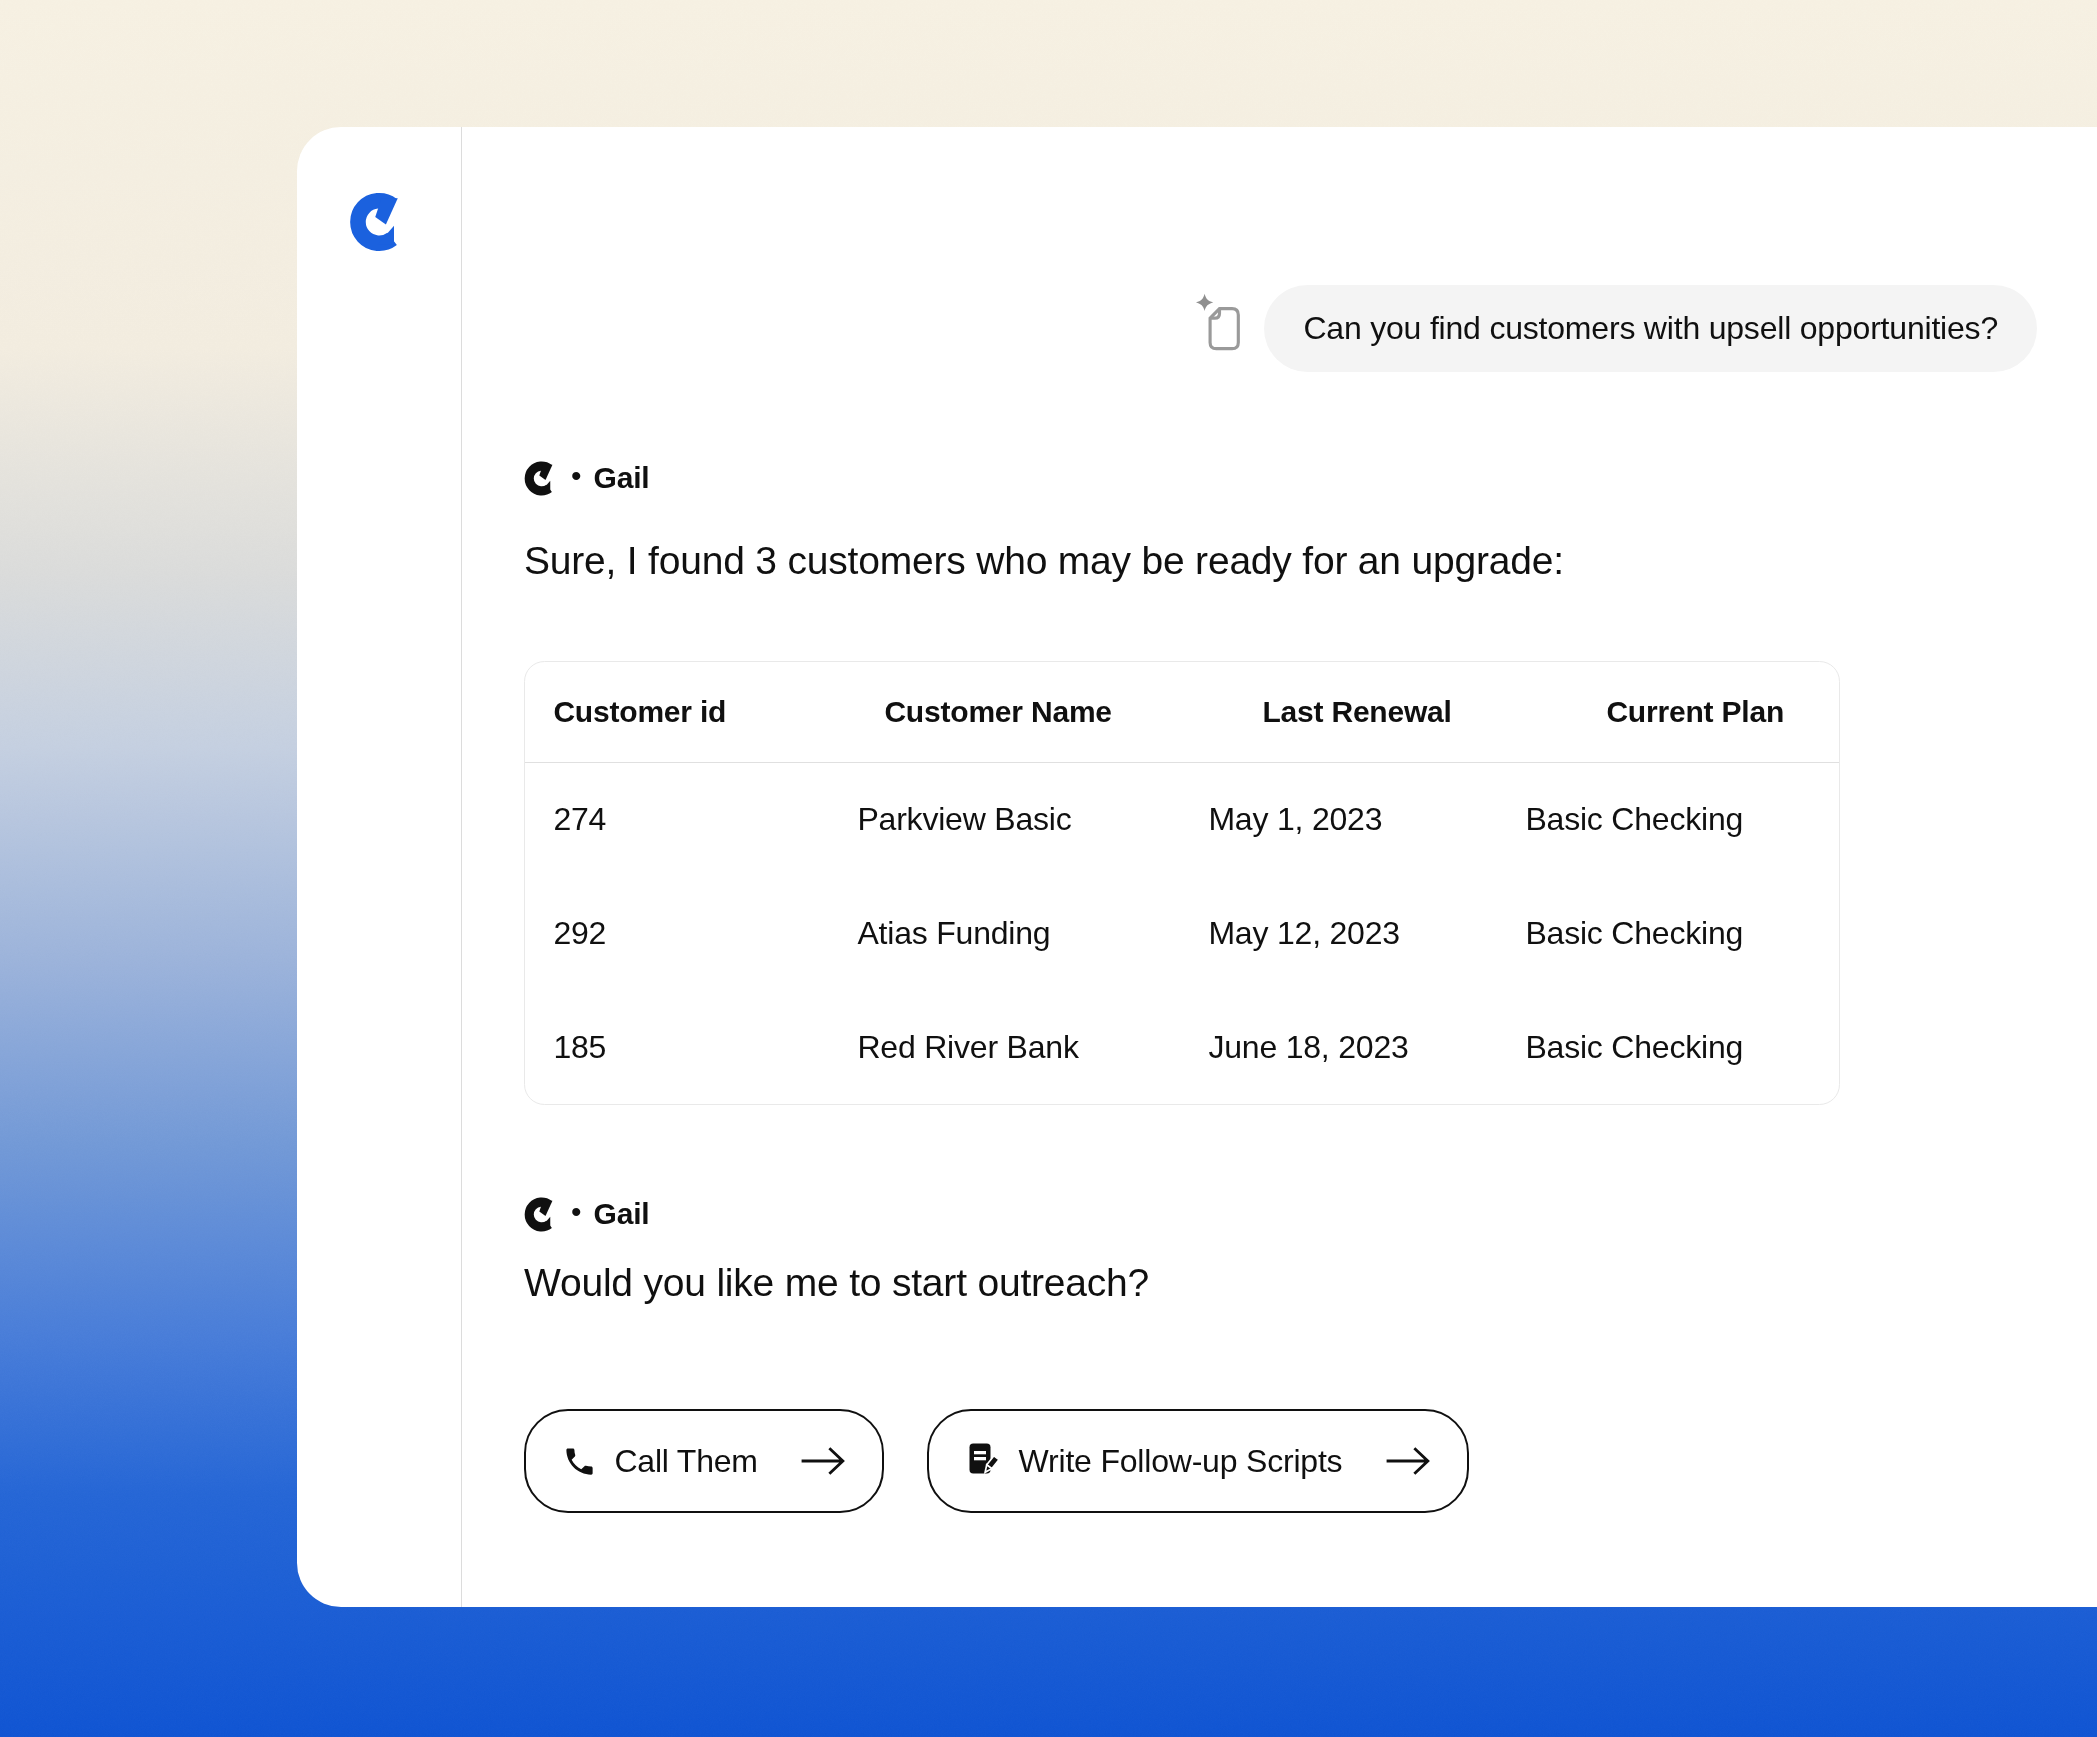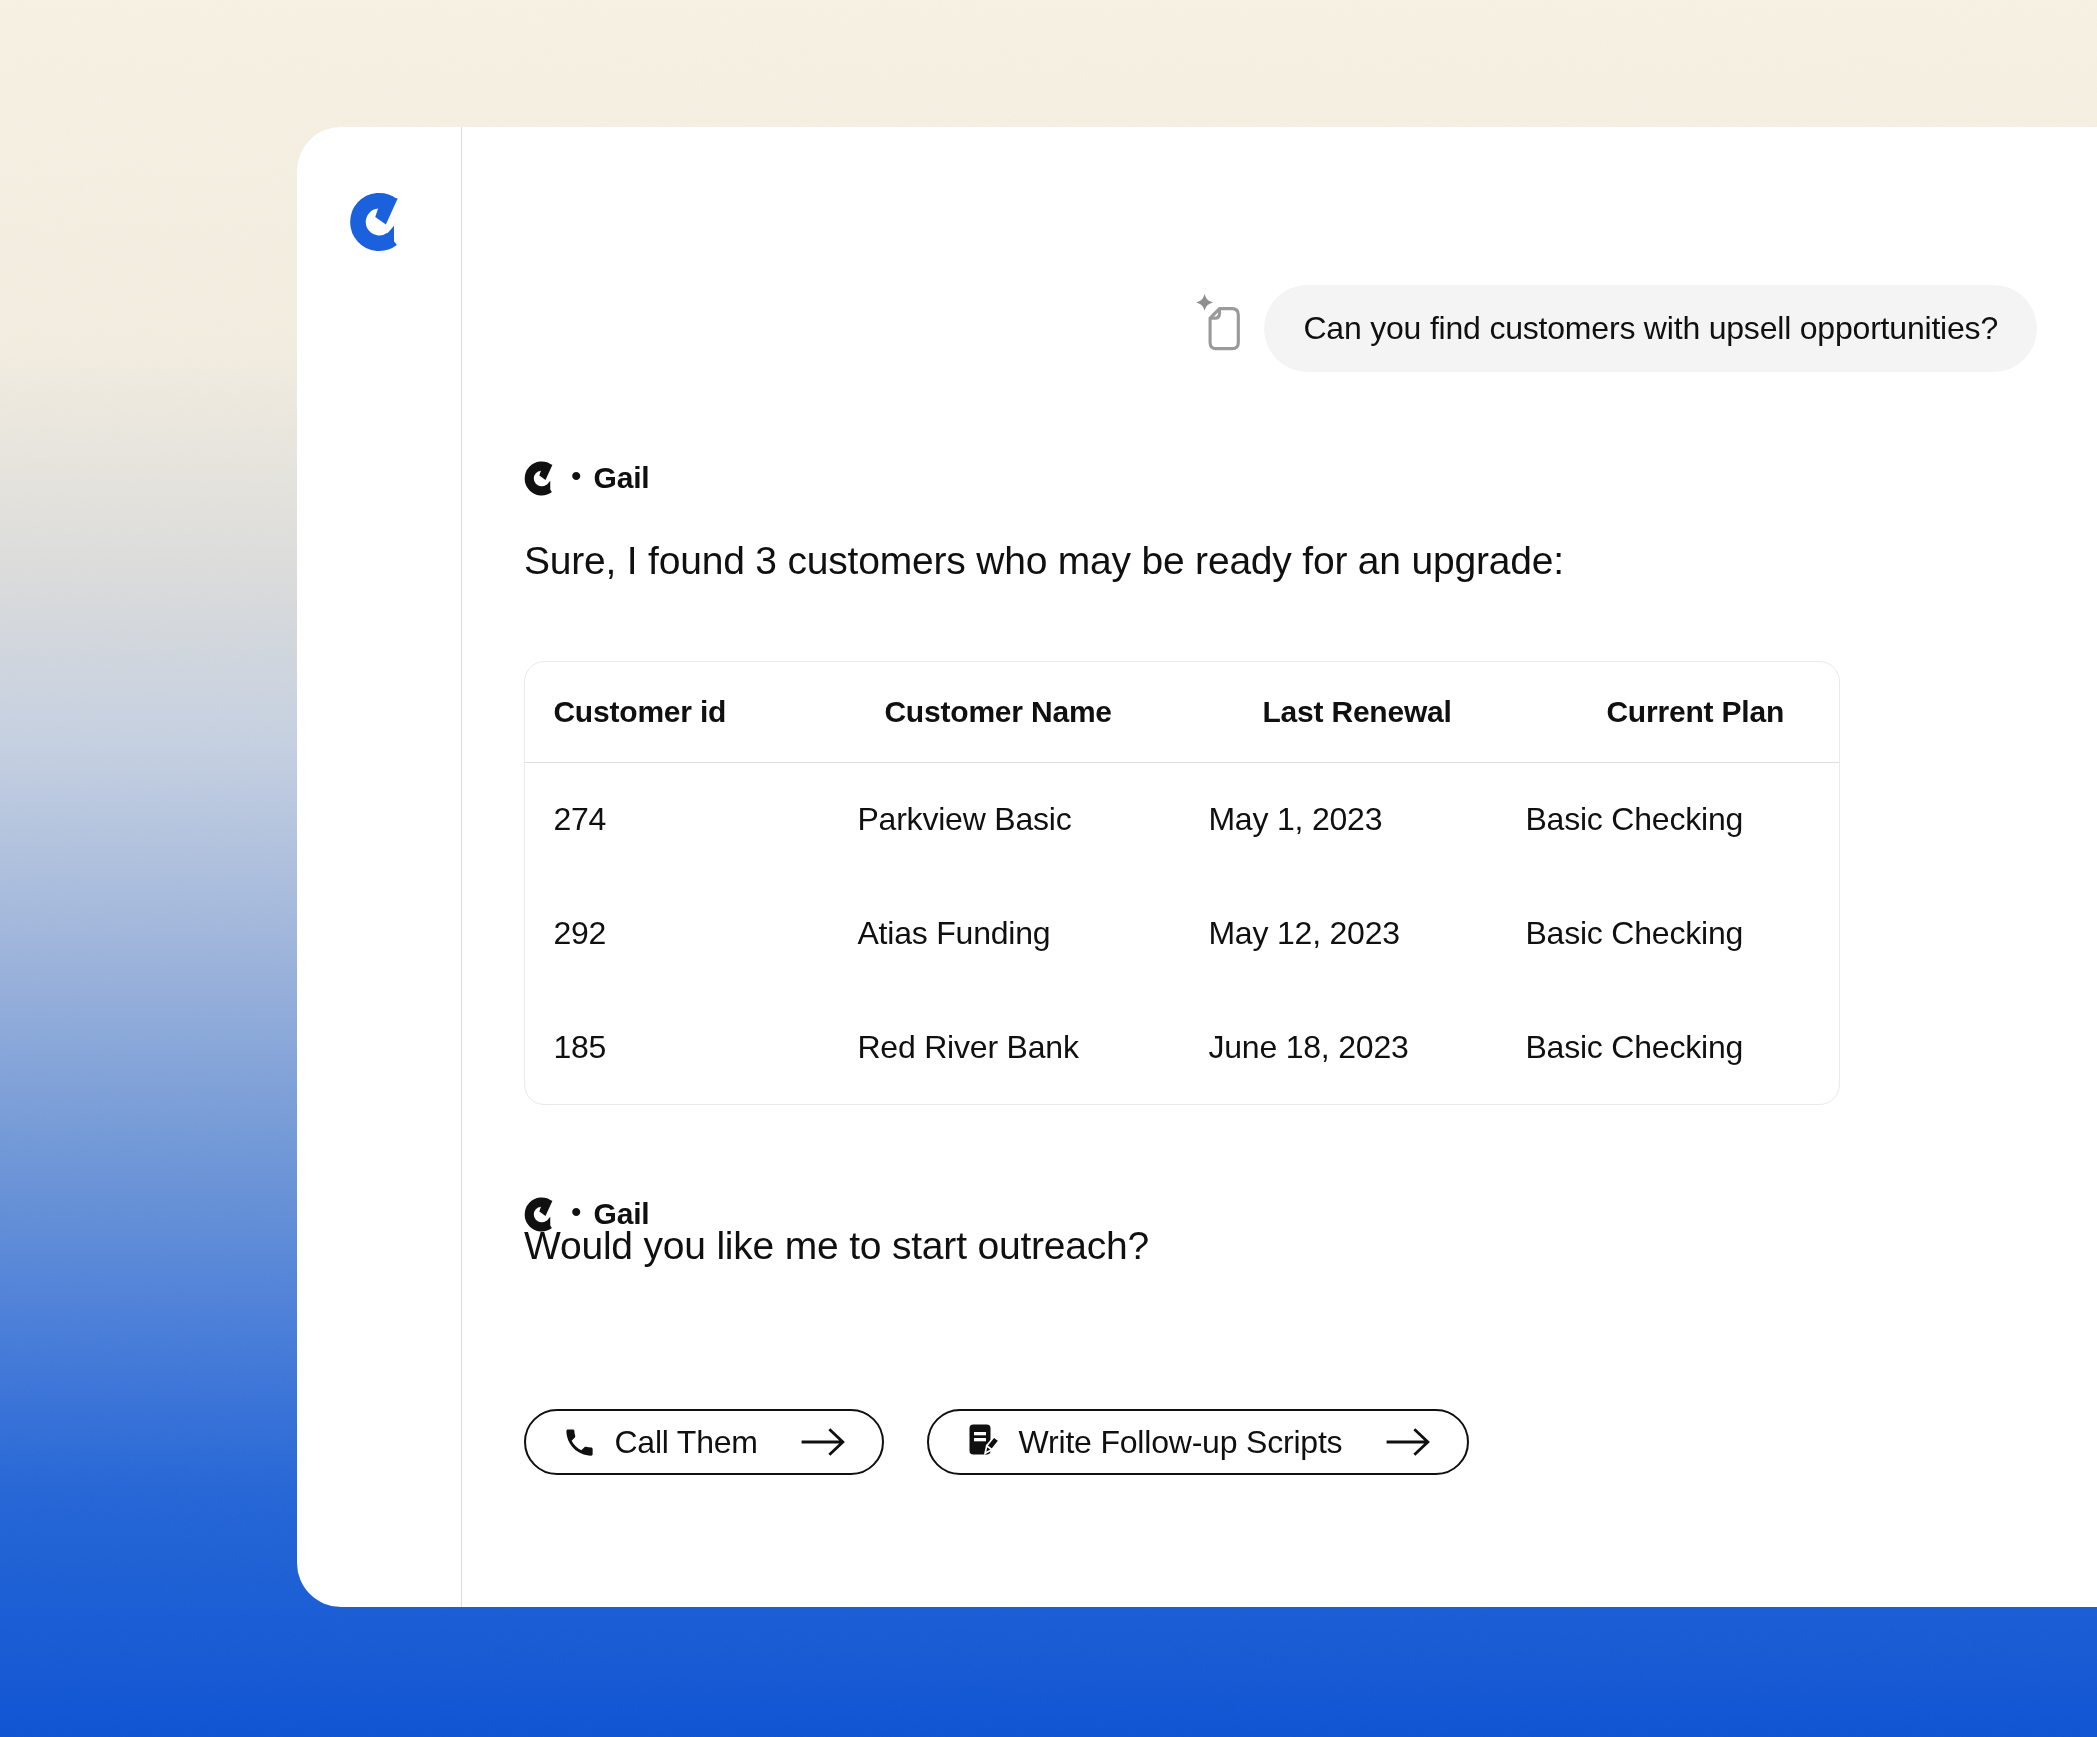--- a/index.html
+++ b/index.html
@@ -41,21 +41,21 @@
   }
 
   
   .gail-row { position:absolute; left:0; display:flex; align-items:center; gap:12px; height:38px; }
   .g1 { top:332px; } .g2 { top:1068px; }
   .gail-logo { width:35px; height:35px; flex:none; }
   .dot { font-size:30px; line-height:1; transform:translateY(-1.6px); }
   .gail-name { font-size:30px; font-weight:700; letter-spacing:-0.2px; }
 
   .a-text { position:absolute; left:0; font-size:39px; letter-spacing:-0.2px; white-space:nowrap; }
-  .t1 { top:412px; } .t2 { top:1097px; }
+  .t1 { top:412px; } .t2 { top:1134px; }
 
   
   .tablecard {
     position:absolute; left:0; top:534px; width:1316px; height:444px;
     border:1.6px solid #e9e9e9; border-radius:20.5px; background:#fff;
     display:flex; flex-direction:column; overflow:hidden;
   }
   .thead {
     height:101px; flex:none; display:grid;
     grid-template-columns:304px 351px 317px 1fr;
@@ -65,21 +65,21 @@
   }
   .tbody { flex:1; display:flex; flex-direction:column; }
   .trow {
     flex:1; display:grid; grid-template-columns:304px 351px 317px 1fr;
     align-items:center; padding-left:28.4px; font-size:32px; letter-spacing:-0.2px;
   }
 
   
   .actions { position:absolute; left:0; top:1282px; display:flex; gap:43px; }
   .action-btn {
-    height:66px; border:2.4px solid #101010; border-radius:44px; background:#ffffff;
+    height:104px; border:2.4px solid #101010; border-radius:44px; background:#ffffff;
     display:flex; align-items:center; gap:17.4px; padding:0 36px;
     font-family:inherit; font-size:32px; letter-spacing:-0.2px; color:#101010;
     cursor:pointer; white-space:nowrap;
   }
   .btn-icon { flex:none; display:flex; align-items:center; }
   .btn-arrow { flex:none; margin-left:25px; display:flex; align-items:center; }
 </style>
 </head>
 <body>
 

